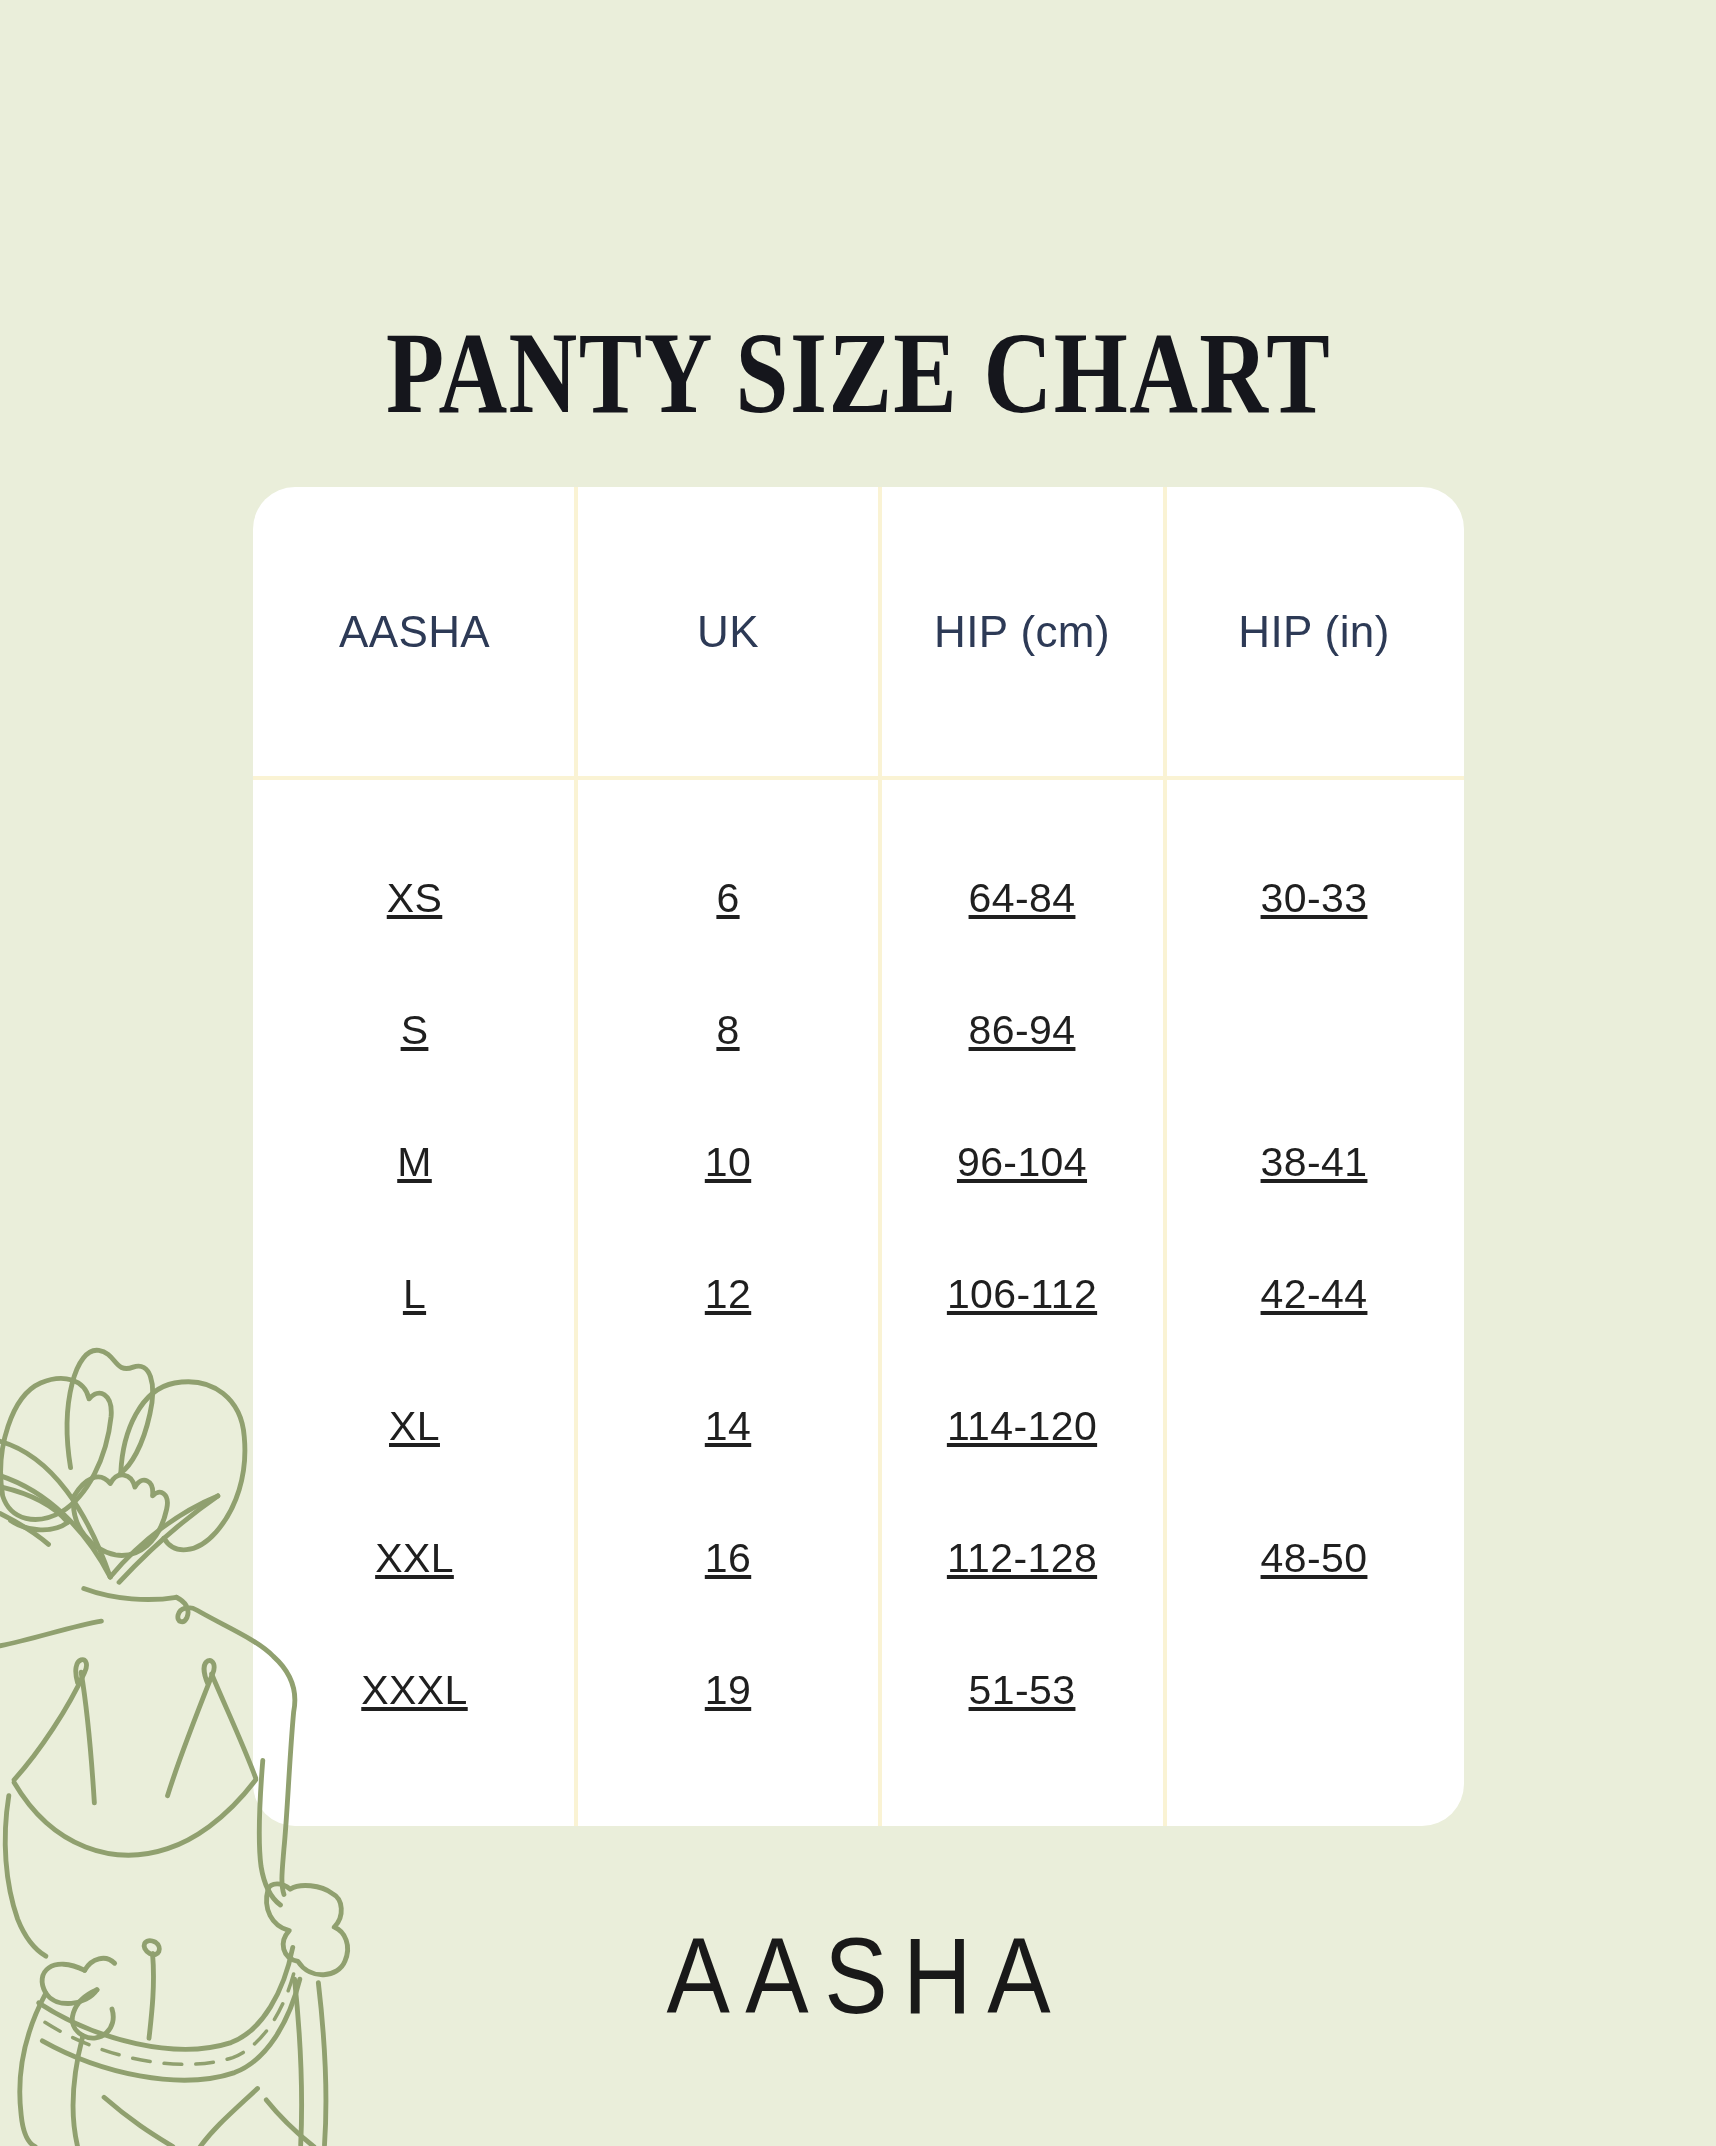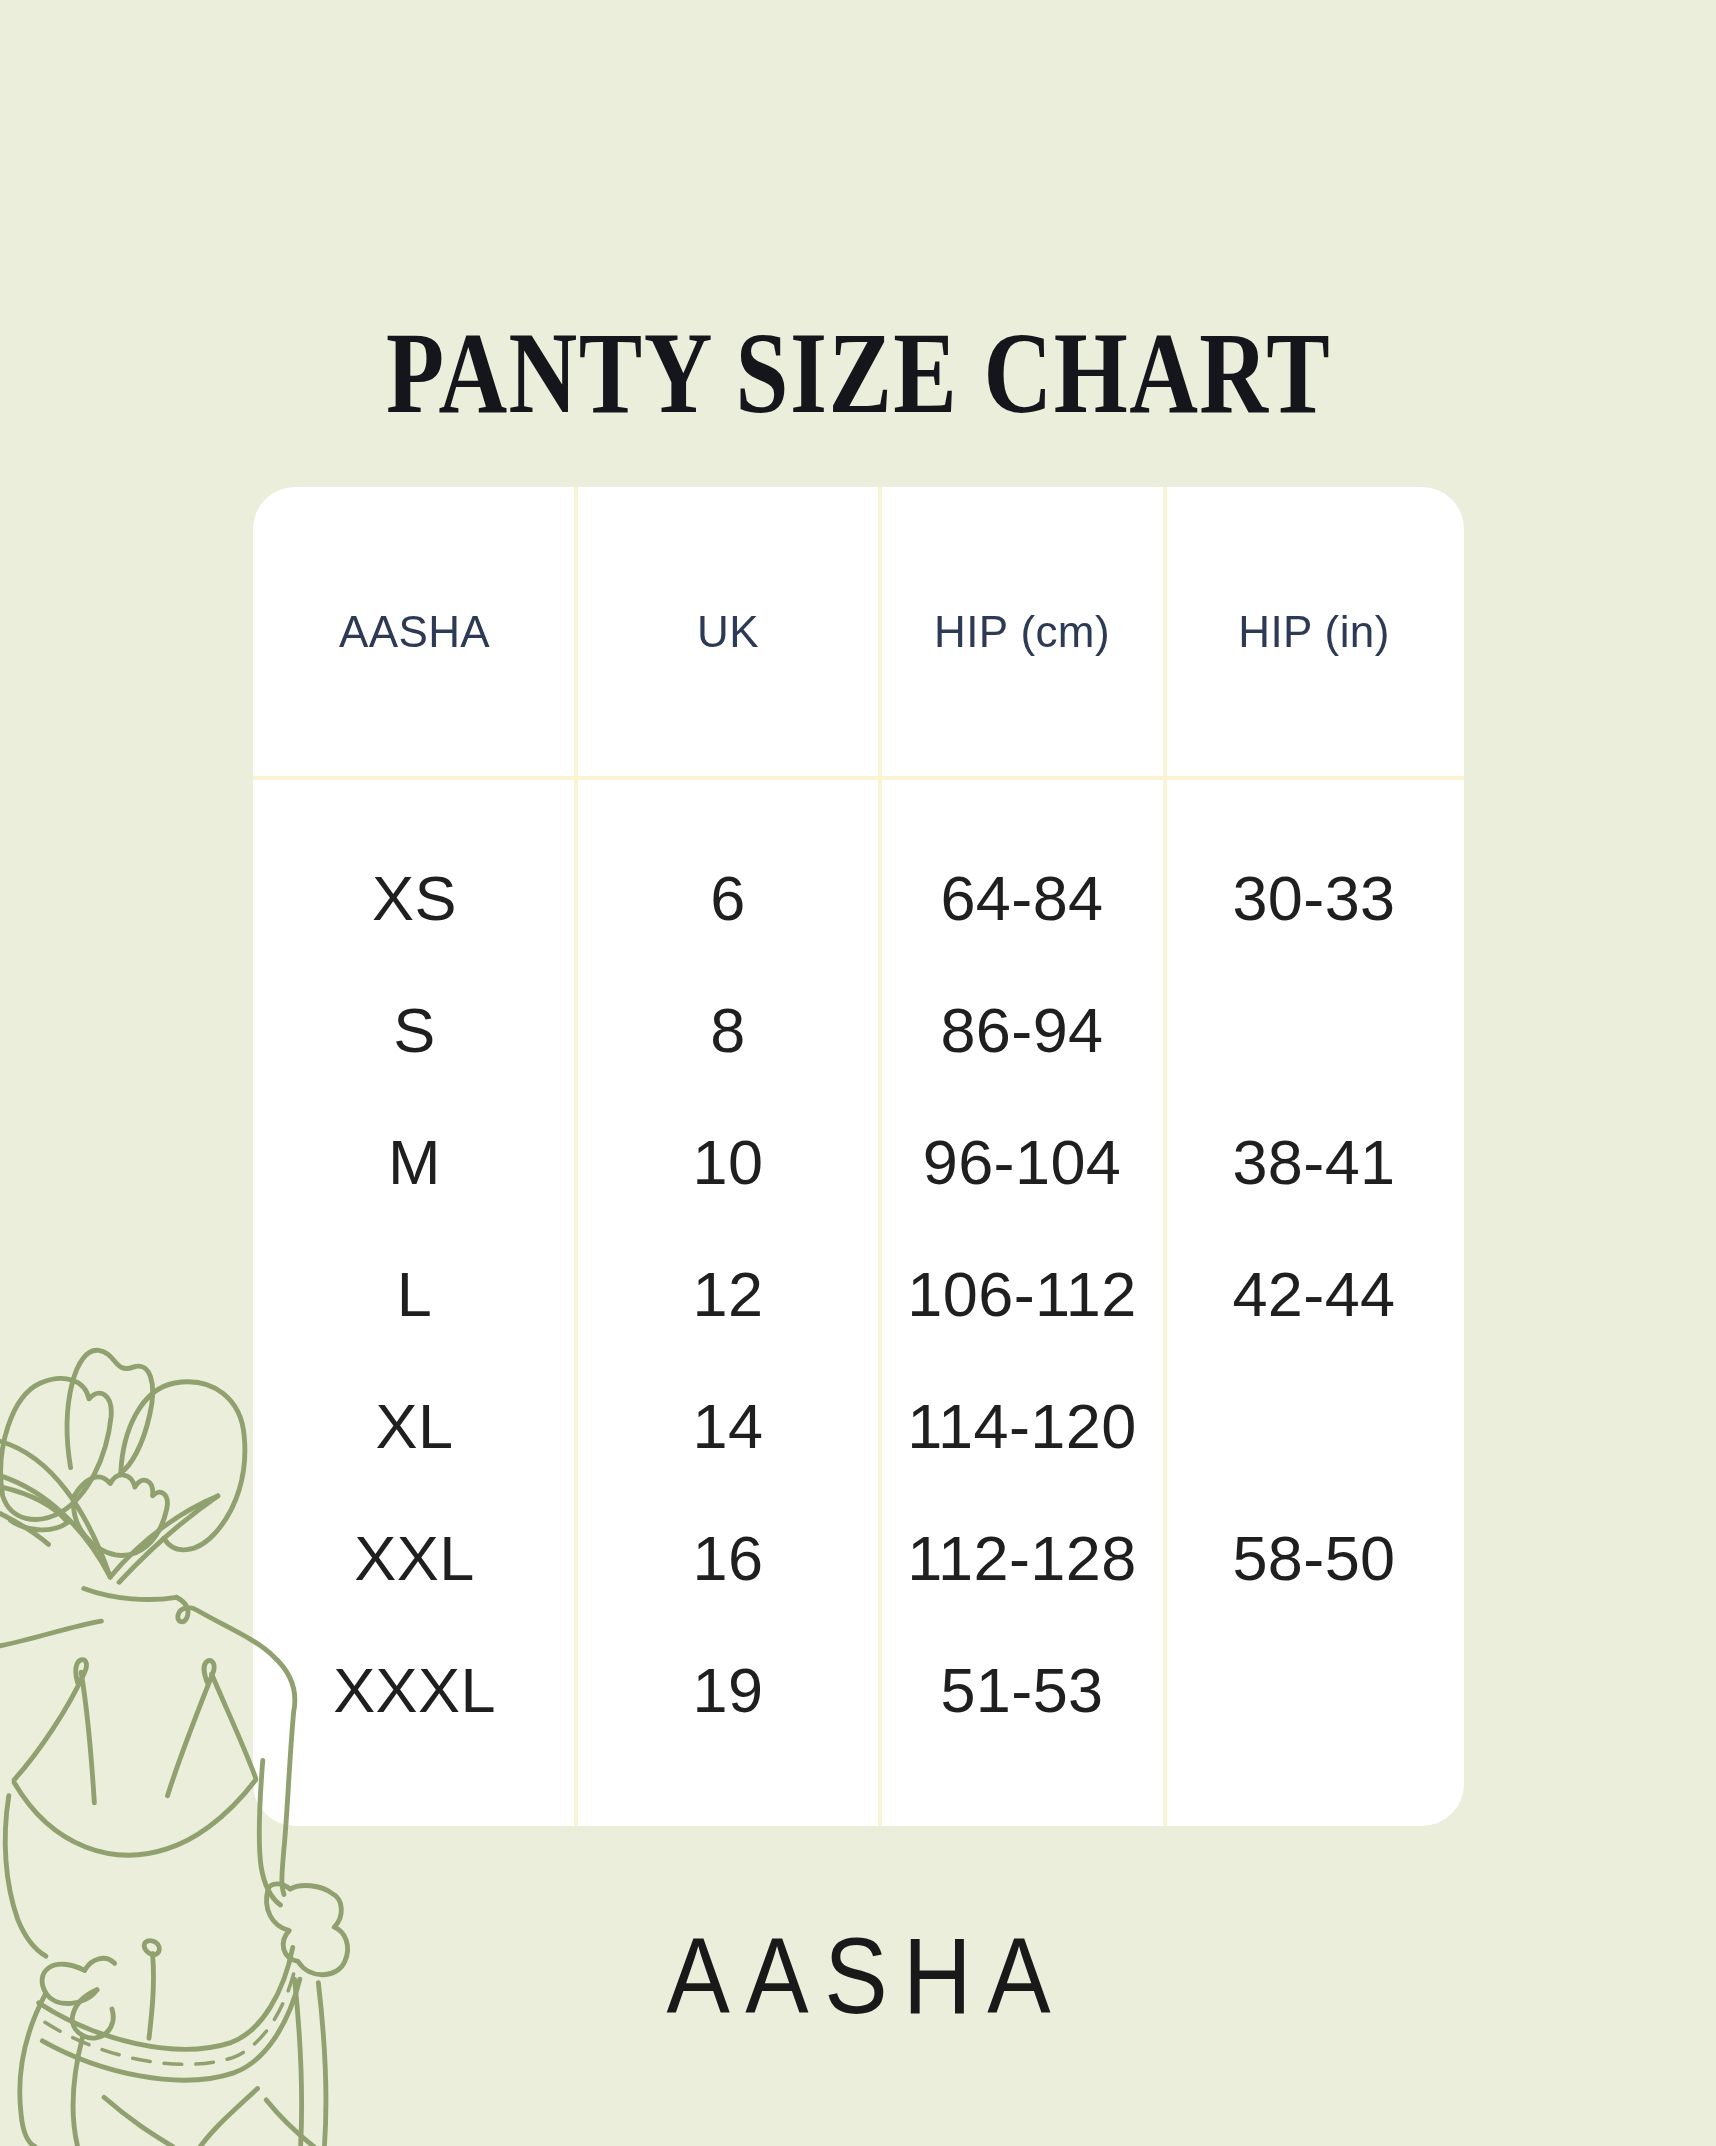--- a/index.html
+++ b/index.html
@@ -67,22 +67,23 @@
     padding-top:51px;
   }
   .tr{
     display:grid;
     grid-template-columns:323px 304px 284px 300px;
     height:132px;
   }
   .td{
     display:flex; align-items:center; justify-content:center;
     color:var(--body-text);
-    font-size:63px;
+    font-size:41px;
     letter-spacing:0.4px;
+    text-decoration:underline;
   }
   .line-art{
     position:absolute;
     left:0; top:1231px;
     width:388px; height:916px;
     color:var(--line-art);
     z-index:5;
   }
   .line-art path{
     fill:none;
@@ -155,21 +156,21 @@
       </div>
       <div class="tr">
         <div class="td">XL</div>
         <div class="td">14</div>
         <div class="td">114-120</div>
       </div>
       <div class="tr">
         <div class="td">XXL</div>
         <div class="td">16</div>
         <div class="td">112-128</div>
-        <div class="td">58-50</div>
+        <div class="td">48-50</div>
       </div>
       <div class="tr">
         <div class="td">XXXL</div>
         <div class="td">19</div>
         <div class="td">51-53</div>
       </div>
     </div>
 </div>
 
 <svg class="line-art" viewBox="0 0 440 1038" aria-hidden="true">

